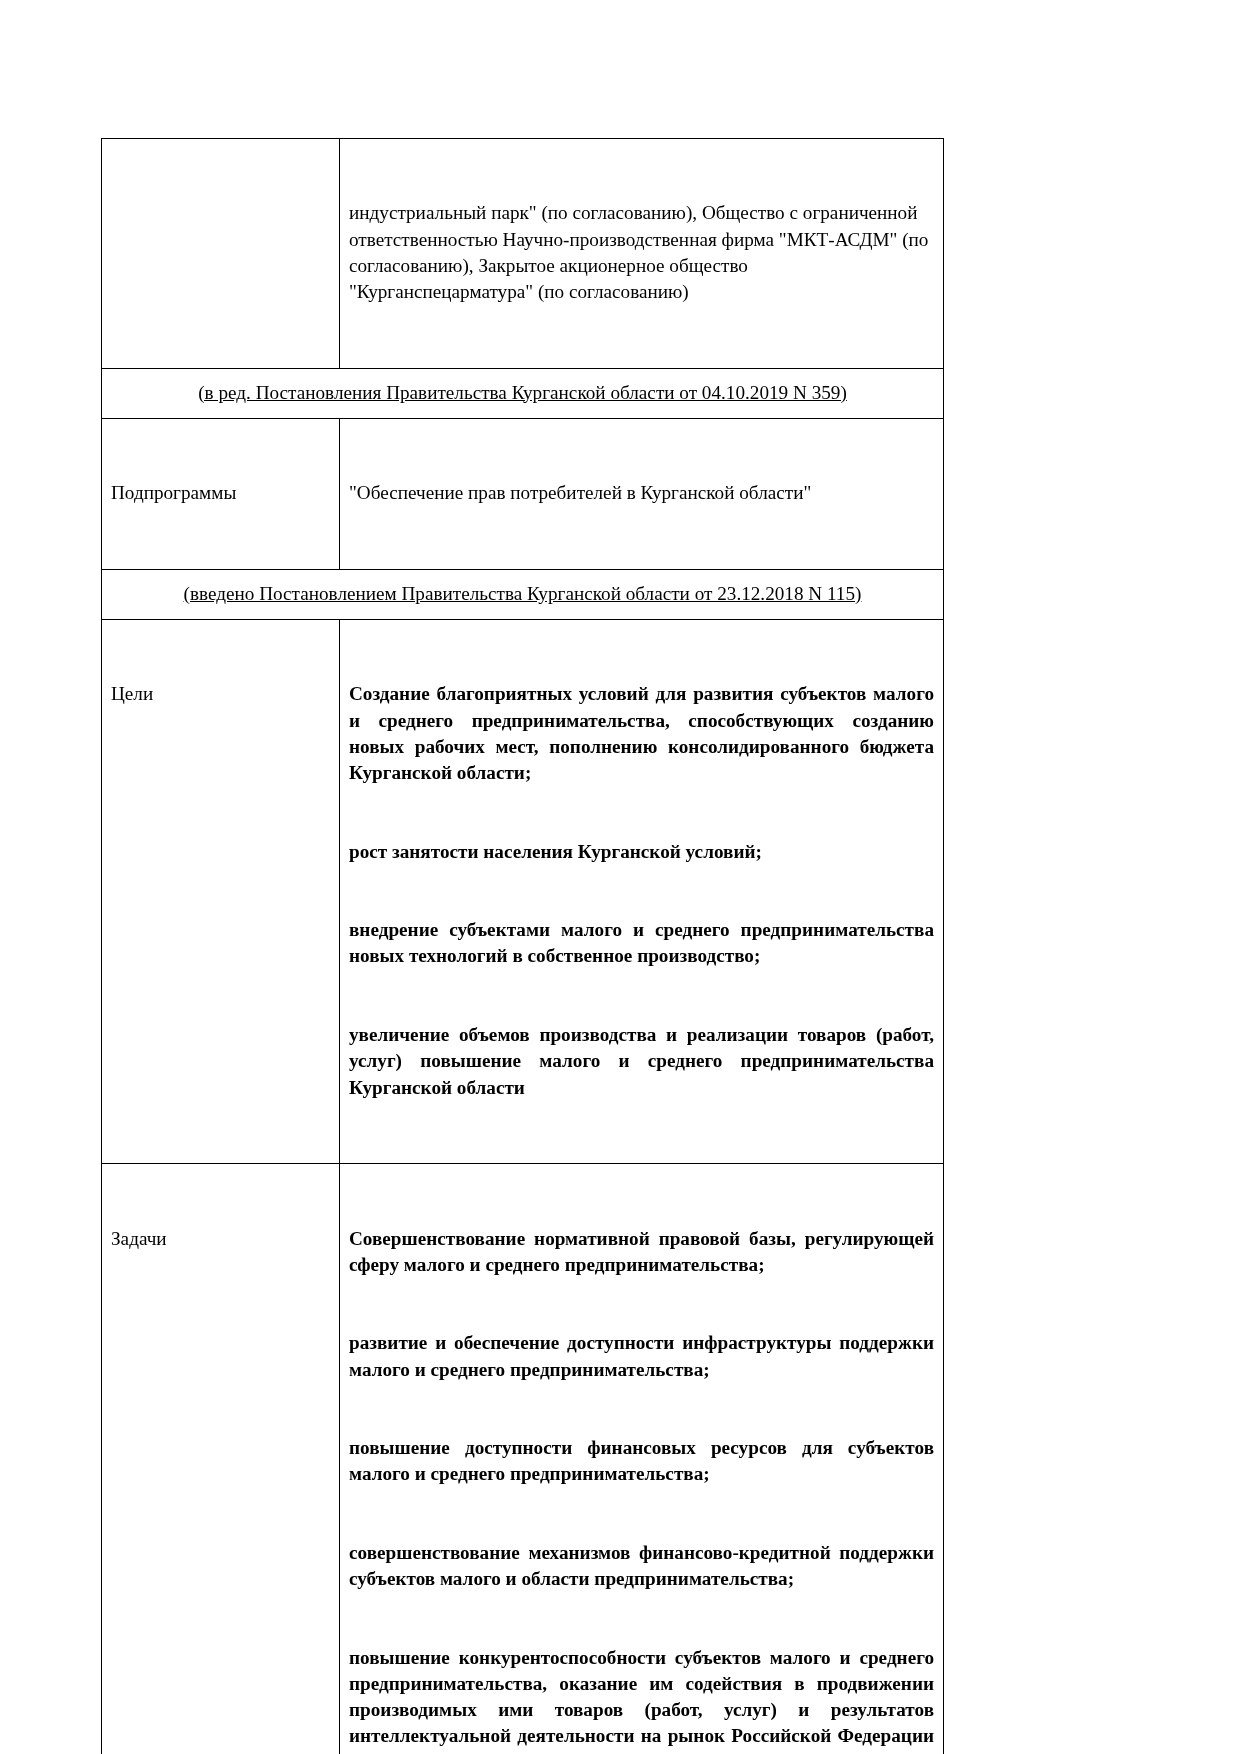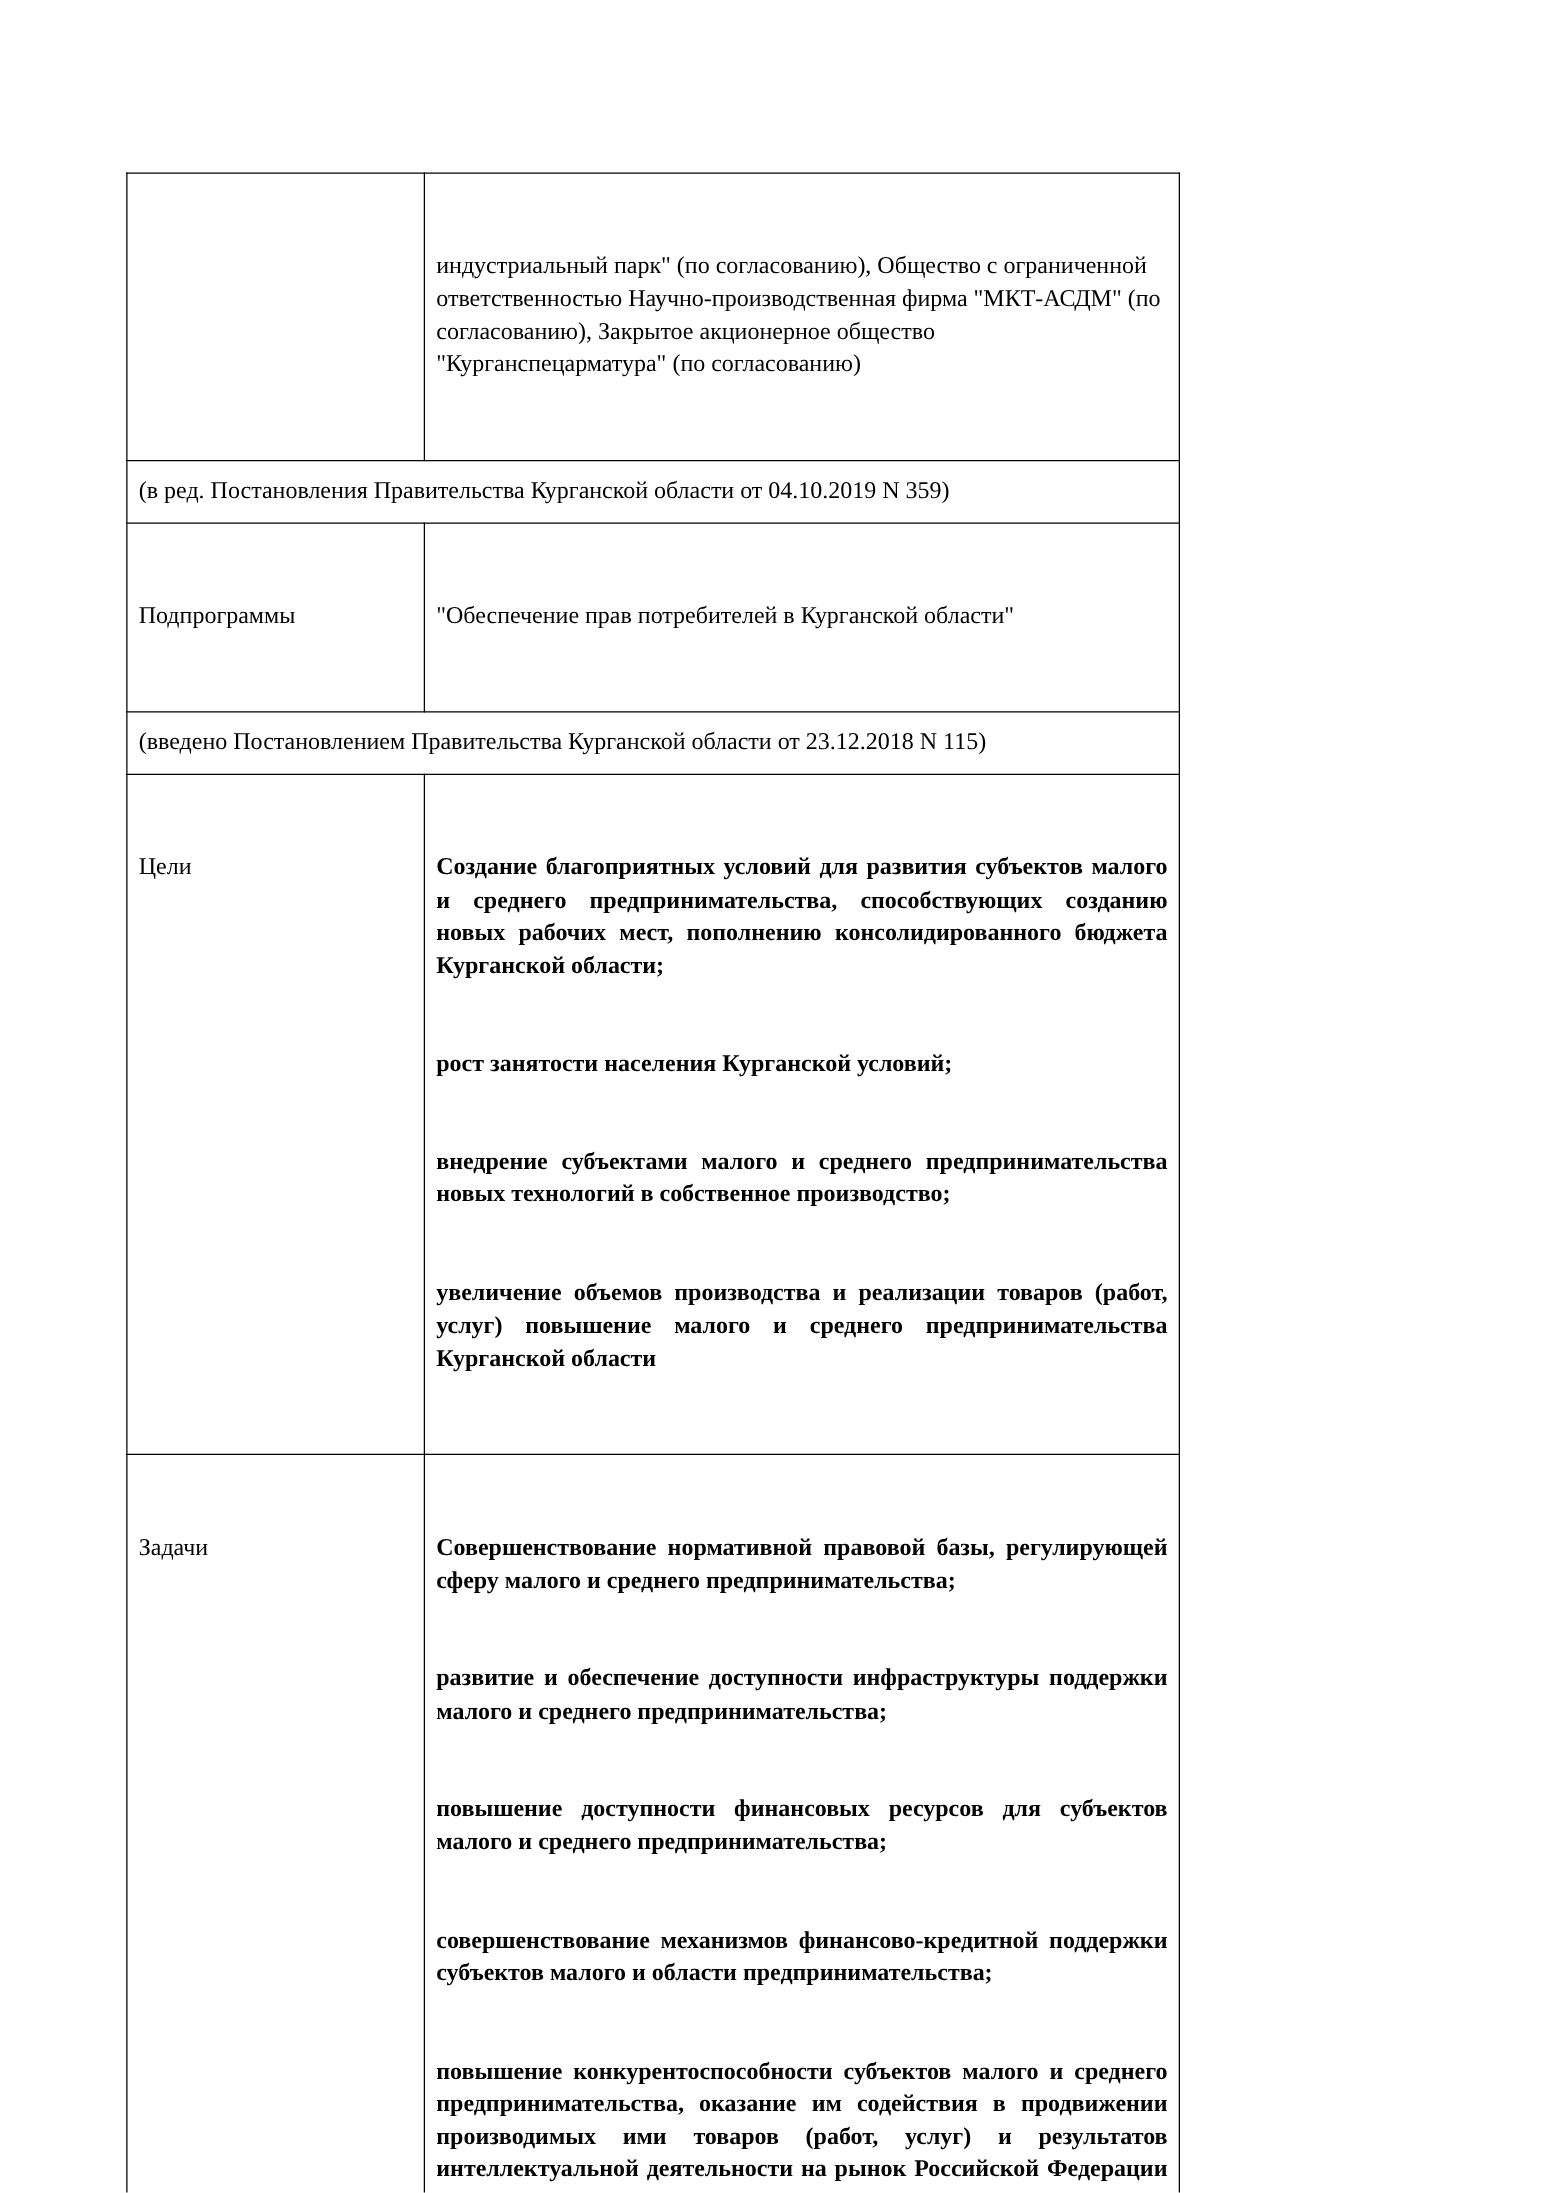--- a/index.html
+++ b/index.html
@@ -42,23 +42,24 @@
   col.c2 { width: 604px; }
 
   td.label-cell {
     white-space: pre-wrap;
     margin-top: 20px;
   }
   td.body-cell {
     white-space: pre-wrap;
   }
   td.note-cell {
-    text-align: left;
+    text-align: center;
     padding-top: 11px;
     padding-bottom: 12px;
+    text-decoration: underline;
   }
   
   .para {
     text-align: justify;
     text-justify: inter-word;
     margin: 0;
     font-weight: bold;
   }
   .para.last-flush { text-align: left; }
   .para-plain {

